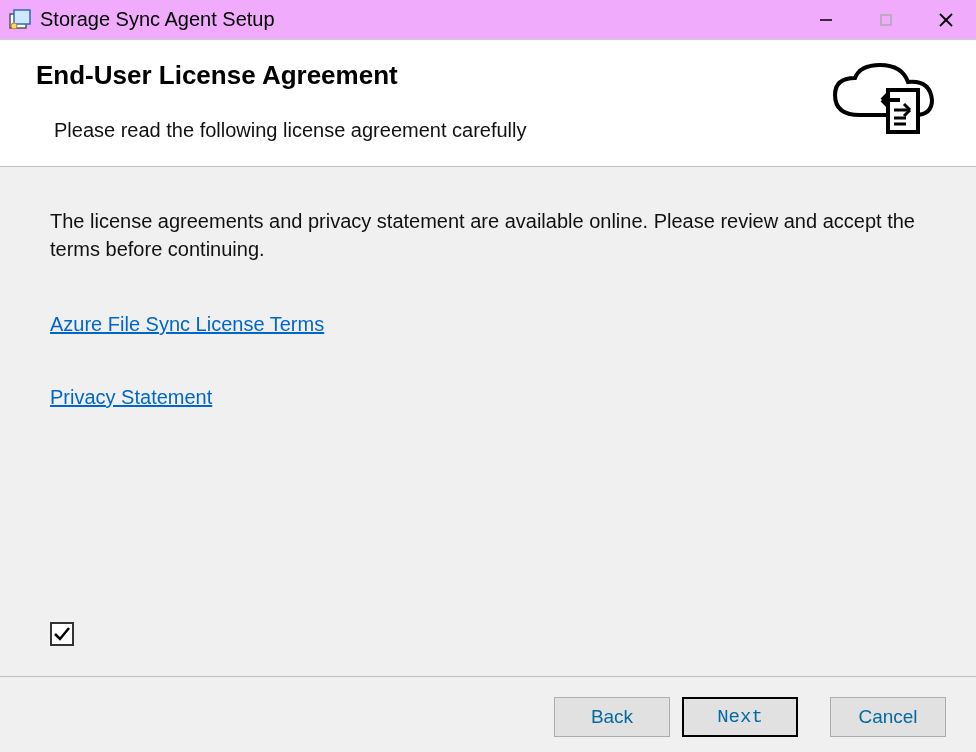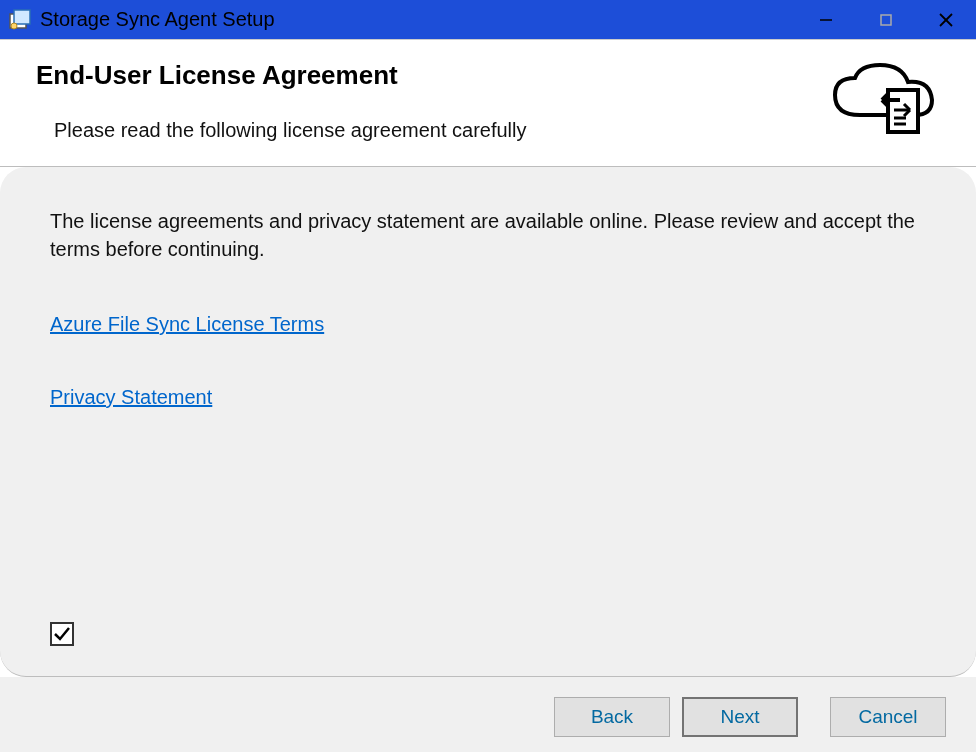--- a/index.html
+++ b/index.html
@@ -10,21 +10,21 @@
   height: 752px;
   overflow: hidden;
 }
 .titlebar {
   display: flex;
   align-items: center;
   height: 40px;
   padding-left: 8px;
   border-bottom: 1px solid #ccc;
   font-size: 20px;
-  background: #1d4ed8;
+  background: #f0abfc;
   justify-content: center;
 }
 .titlebar-icon {
   width: 24px;
   height: 24px;
   margin-right: 8px;
   display: inline-flex;
   align-items: center;
   justify-content: center;
 }
@@ -69,21 +69,20 @@
   height: 80px;
   flex-shrink: 0;
 }
 
 .content {
   background: #f0f0f0;
   padding: 40px 50px 20px 50px;
   height: 510px;
   position: relative;
   border-bottom: 1px solid #bdbdbd;
-  border-radius: 26px;
 }
 .intro {
   font-size: 20px;
   color: #111;
   line-height: 1.4;
   margin-bottom: 50px;
 }
 .link {
   display: inline-block;
   font-size: 20px;
@@ -128,21 +127,22 @@
   background: #e1e1e1;
   border: 1px solid #adadad;
   font-size: 19px;
   color: #0369a1;
   cursor: pointer;
   display: flex;
   align-items: center;
   justify-content: center;
 }
 .btn.default {
-  border: 2px solid #737373;
+  border: 2px solid #000000;
+  font-family: Liberation Mono, monospace;
 }
 .btn.cancel { margin-left: 20px; }
 </style>
 </head>
 <body>
 
 <div class="titlebar">
   <span class="titlebar-icon">
     <svg viewBox="0 0 24 24">
       <rect x="2" y="6" width="16" height="14" fill="#fff" stroke="#555" stroke-width="1.5"></rect>

